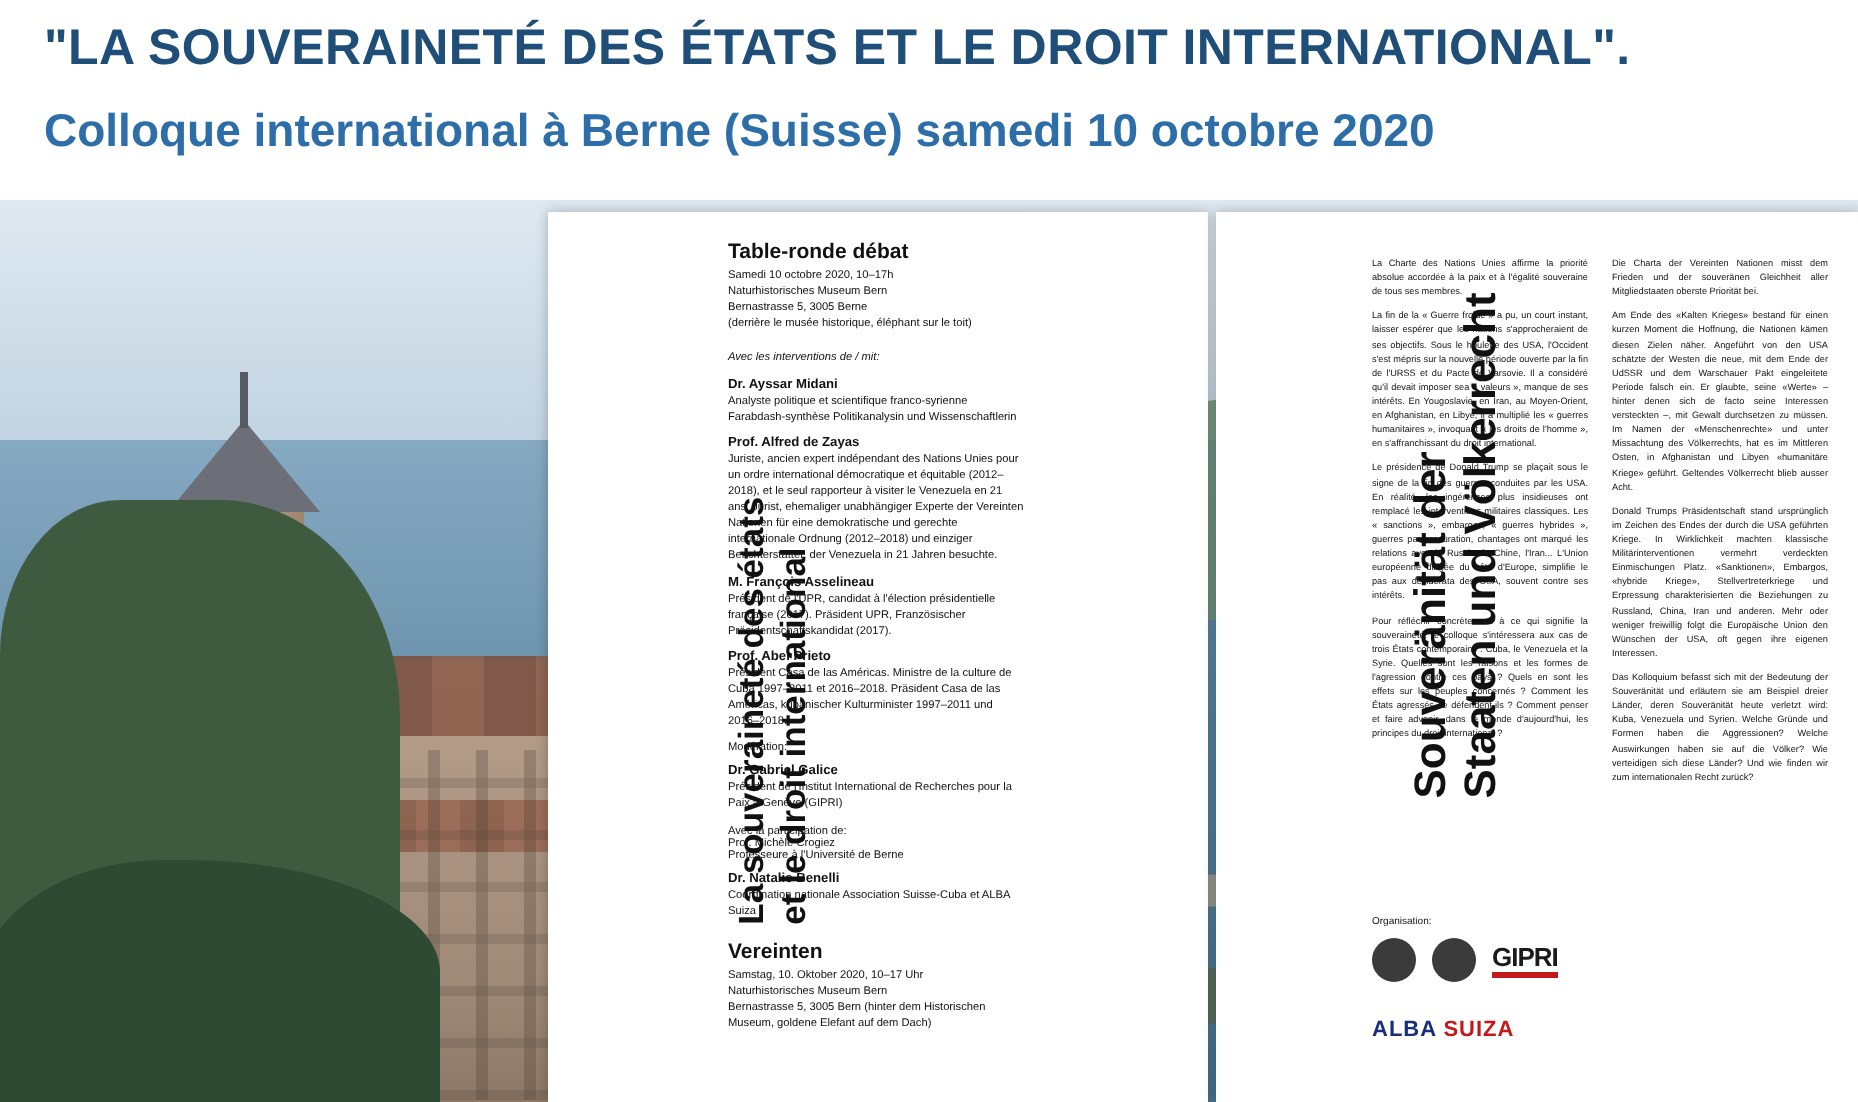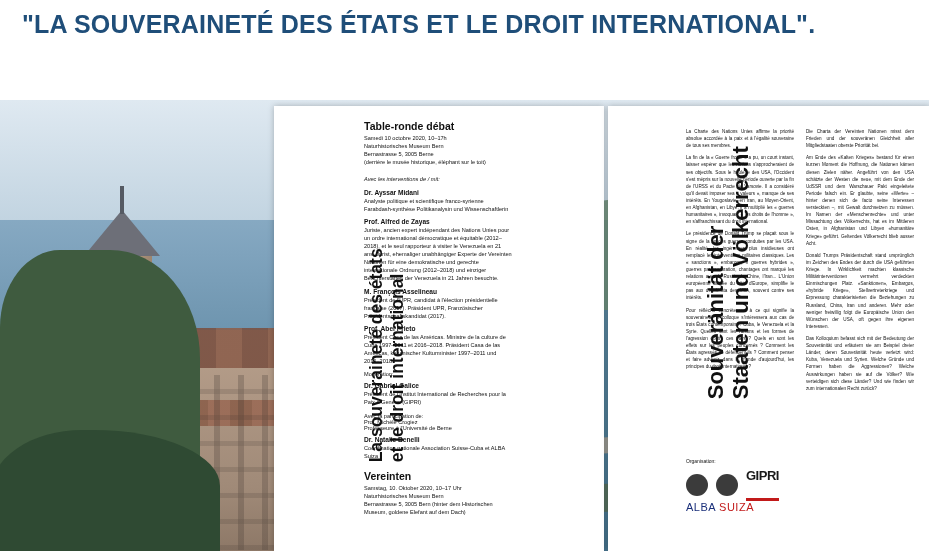--- a/index.html
+++ b/index.html
@@ -285,26 +285,27 @@
     width: 22px; height: 22px;
     border-radius: 50%;
     background: #3b3b3b;
   }
   .logo-gipri {
     font-size: 13px;
     font-weight: bold;
     color: #1a1a1a;
     letter-spacing: -0.5px;
     border-bottom: 3px solid #c21a1a;
-    padding-bottom: 16px;
+    padding-bottom: 1px;
     line-height: 1;
   }
   .logo-alba {
+    margin-top: 18px;
     font-size: 11px;
-    font-weight: normal;
+    font-weight: bold;
     color: #1a2f7a;
     letter-spacing: 0.5px;
   }
   .logo-alba .suiza { color: #c21a1a; }
 </style>
 </head>
 <body>
 
 <div class="poster">
 
@@ -322,20 +323,21 @@
     <div class="tower-body"></div>
     <div class="tower-roof"></div>
     <div class="tower-spire"></div>
     <div class="tower-clock"></div>
     <div class="trees-left"></div>
     <div class="foreground-trees"></div>
   </div>
 
   <div class="header">
     <div class="header-title">"LA SOUVERAINETÉ DES ÉTATS ET LE DROIT INTERNATIONAL".</div>
+    <div class="header-sub">Colloque international à Berne (Suisse) samedi 10 octobre 2020</div>
   </div>
 
   <div class="flyer flyer-left">
     <div class="vert-fr">
       <span>La souveraineté des états</span>
       <span class="vert-fr-line2">et le droit international</span>
     </div>
 
     <div class="col-fr">
       <div class="blk">

